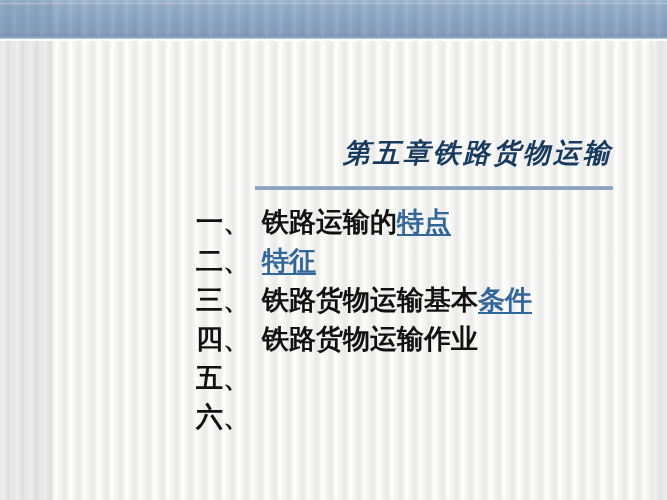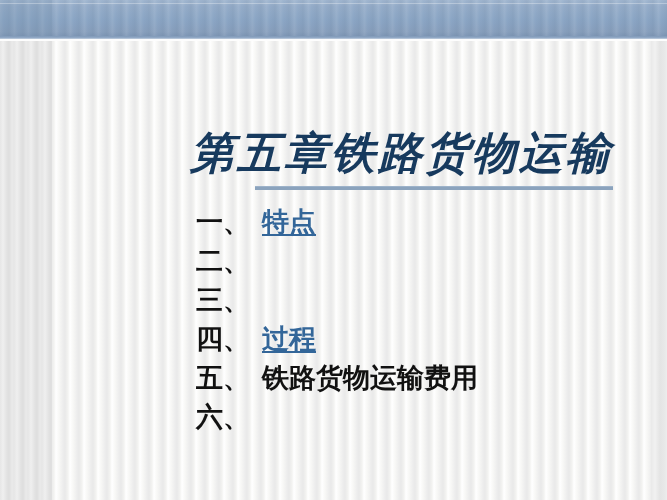--- a/index.html
+++ b/index.html
@@ -131,21 +131,21 @@
     position: absolute;
     left: 0;
     top: 128px;
     width: 667px;
   }
   .slide-title {
     margin: 0;
     padding: 0 54px 0 0;
     text-align: right;
     font-family: "DejaVu Serif", "Liberation Serif", serif;
-    font-size: 44px;
+    font-size: 27px;
     line-height: 50px;
     font-weight: 700;
     letter-spacing: 3px;
     color: #173a5e;
     font-style: italic;
     white-space: nowrap;
   }
   .title-rule {
     position: absolute;
     left: 255px;
@@ -212,39 +212,42 @@
 
   <div class="title-block">
     <h1 class="slide-title">第五章铁路货物运输</h1>
     <div class="title-rule"></div>
   </div>
 
   <ul class="outline">
 
     <li class="outline-item">
       <span class="outline-num">一、</span>
+      <span class="outline-text">铁路运输的</span>
       <span class="outline-link">特点</span>
     </li>
 
     <li class="outline-item">
       <span class="outline-num">二、</span>
+      <span class="outline-link">特征</span>
     </li>
 
     <li class="outline-item">
       <span class="outline-num">三、</span>
+      <span class="outline-text">铁路货物运输基本</span>
+      <span class="outline-link">条件</span>
     </li>
 
     <li class="outline-item">
       <span class="outline-num">四、</span>
-      <span class="outline-link">过程</span>
+      <span class="outline-text">铁路货物运输作业</span>
     </li>
 
     <li class="outline-item">
       <span class="outline-num">五、</span>
-      <span class="outline-text">铁路货物运输费用</span>
     </li>
 
     <li class="outline-item">
       <span class="outline-num">六、</span>
       <span class="outline-text"></span>
     </li>
 
   </ul>
 
 </div>

